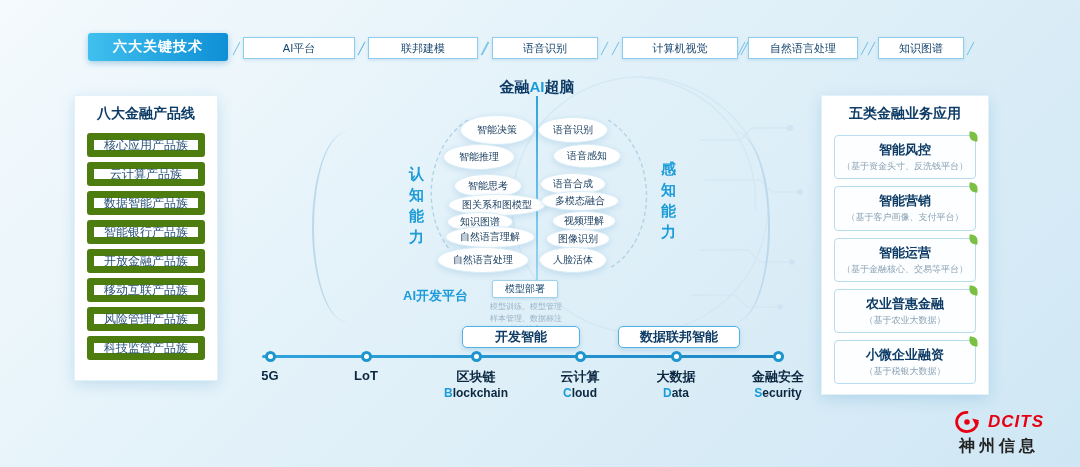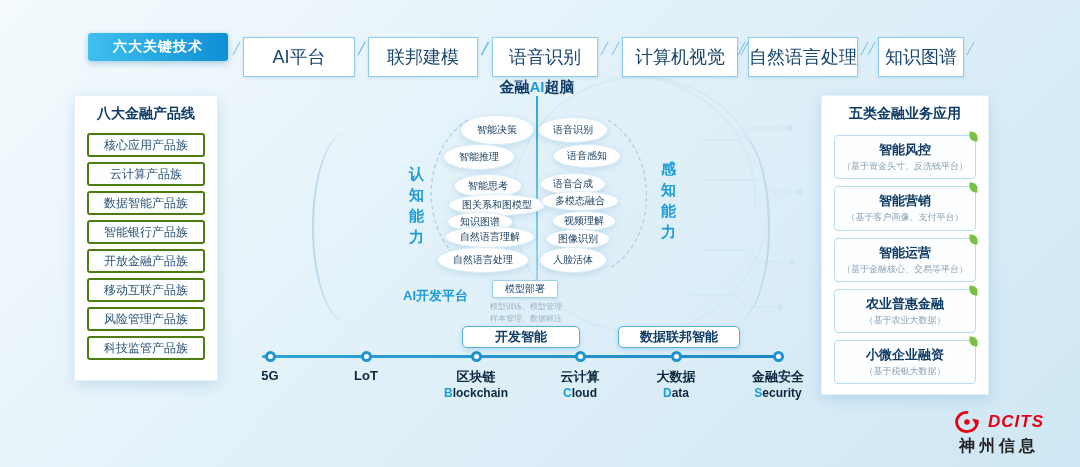--- a/index.html
+++ b/index.html
@@ -6,33 +6,33 @@
   html,body { width:1080px; height:467px; background:#fff; font-family:"Liberation Sans","DejaVu Sans",sans-serif; }
   #stage { position:relative; width:1080px; height:467px; overflow:hidden;
            background:linear-gradient(135deg,#f4fafd 0%,#e2f1f9 45%,#cfe7f4 100%); }
 
   
   .key-btn { position:absolute; left:88px; top:33px; width:140px; height:28px;
              background:linear-gradient(90deg,#3fc0ee,#0f8fd6); border-radius:3px;
              color:#fff; font-size:14px; font-weight:bold; letter-spacing:1px;
              display:flex; align-items:center; justify-content:center;
              box-shadow:0 2px 6px rgba(20,120,180,.35); }
-  .tech-box { position:absolute; top:37px; height:40px; background:#fff;
-              border:1px solid #8ecdec; color:#17456e; font-size:18px;
+  .tech-box { position:absolute; top:37px; height:22px; background:#fff;
+              border:1px solid #8ecdec; color:#17456e; font-size:11px;
               display:flex; align-items:center; justify-content:center;
               box-shadow:0 1px 3px rgba(40,130,190,.18); }
   .tech-box::before, .tech-box::after { content:""; position:absolute; top:3px; width:1px; height:15px;
               background:#6cbfe6; transform:rotate(28deg); }
   .tech-box::before { left:-8px; } .tech-box::after { right:-8px; }
 
   
   .panel { position:absolute; background:#fff; border-radius:0;
            box-shadow:0 0 0 1px #e3f1f9, 0 4px 14px rgba(40,130,190,.22); }
   .panel-title { text-align:center; font-size:14px; font-weight:bold; color:#0e3c66; padding:9px 0 5px; }
-  .pill-item { width:118px; height:24px; margin:5px auto; border:2px solid #4d7c0f; border-radius:3px;
+  .pill-item { width:118px; height:24px; margin:5px auto; border:7px solid #4d7c0f; border-radius:3px;
                font-size:12px; color:#2c5375; display:flex; align-items:center; justify-content:center;
                background:#fdfeff; }
   .app-item { position:relative; width:142px; margin:7px auto; border:1px solid #b8ddf0; border-radius:4px;
               background:#fdfeff; padding:5px 6px 6px; text-align:center; }
   .app-name { font-size:13px; font-weight:bold; color:#0e3c66; }
   .app-desc { font-size:9px; color:#8ba3b5; line-height:1.25; margin-top:2px; }
   .leaf { position:absolute; top:-4px; right:-3px; width:9px; height:9px; background:#7ac143;
           border-radius:0 70% 0 70%; transform:rotate(10deg); }
 
   

